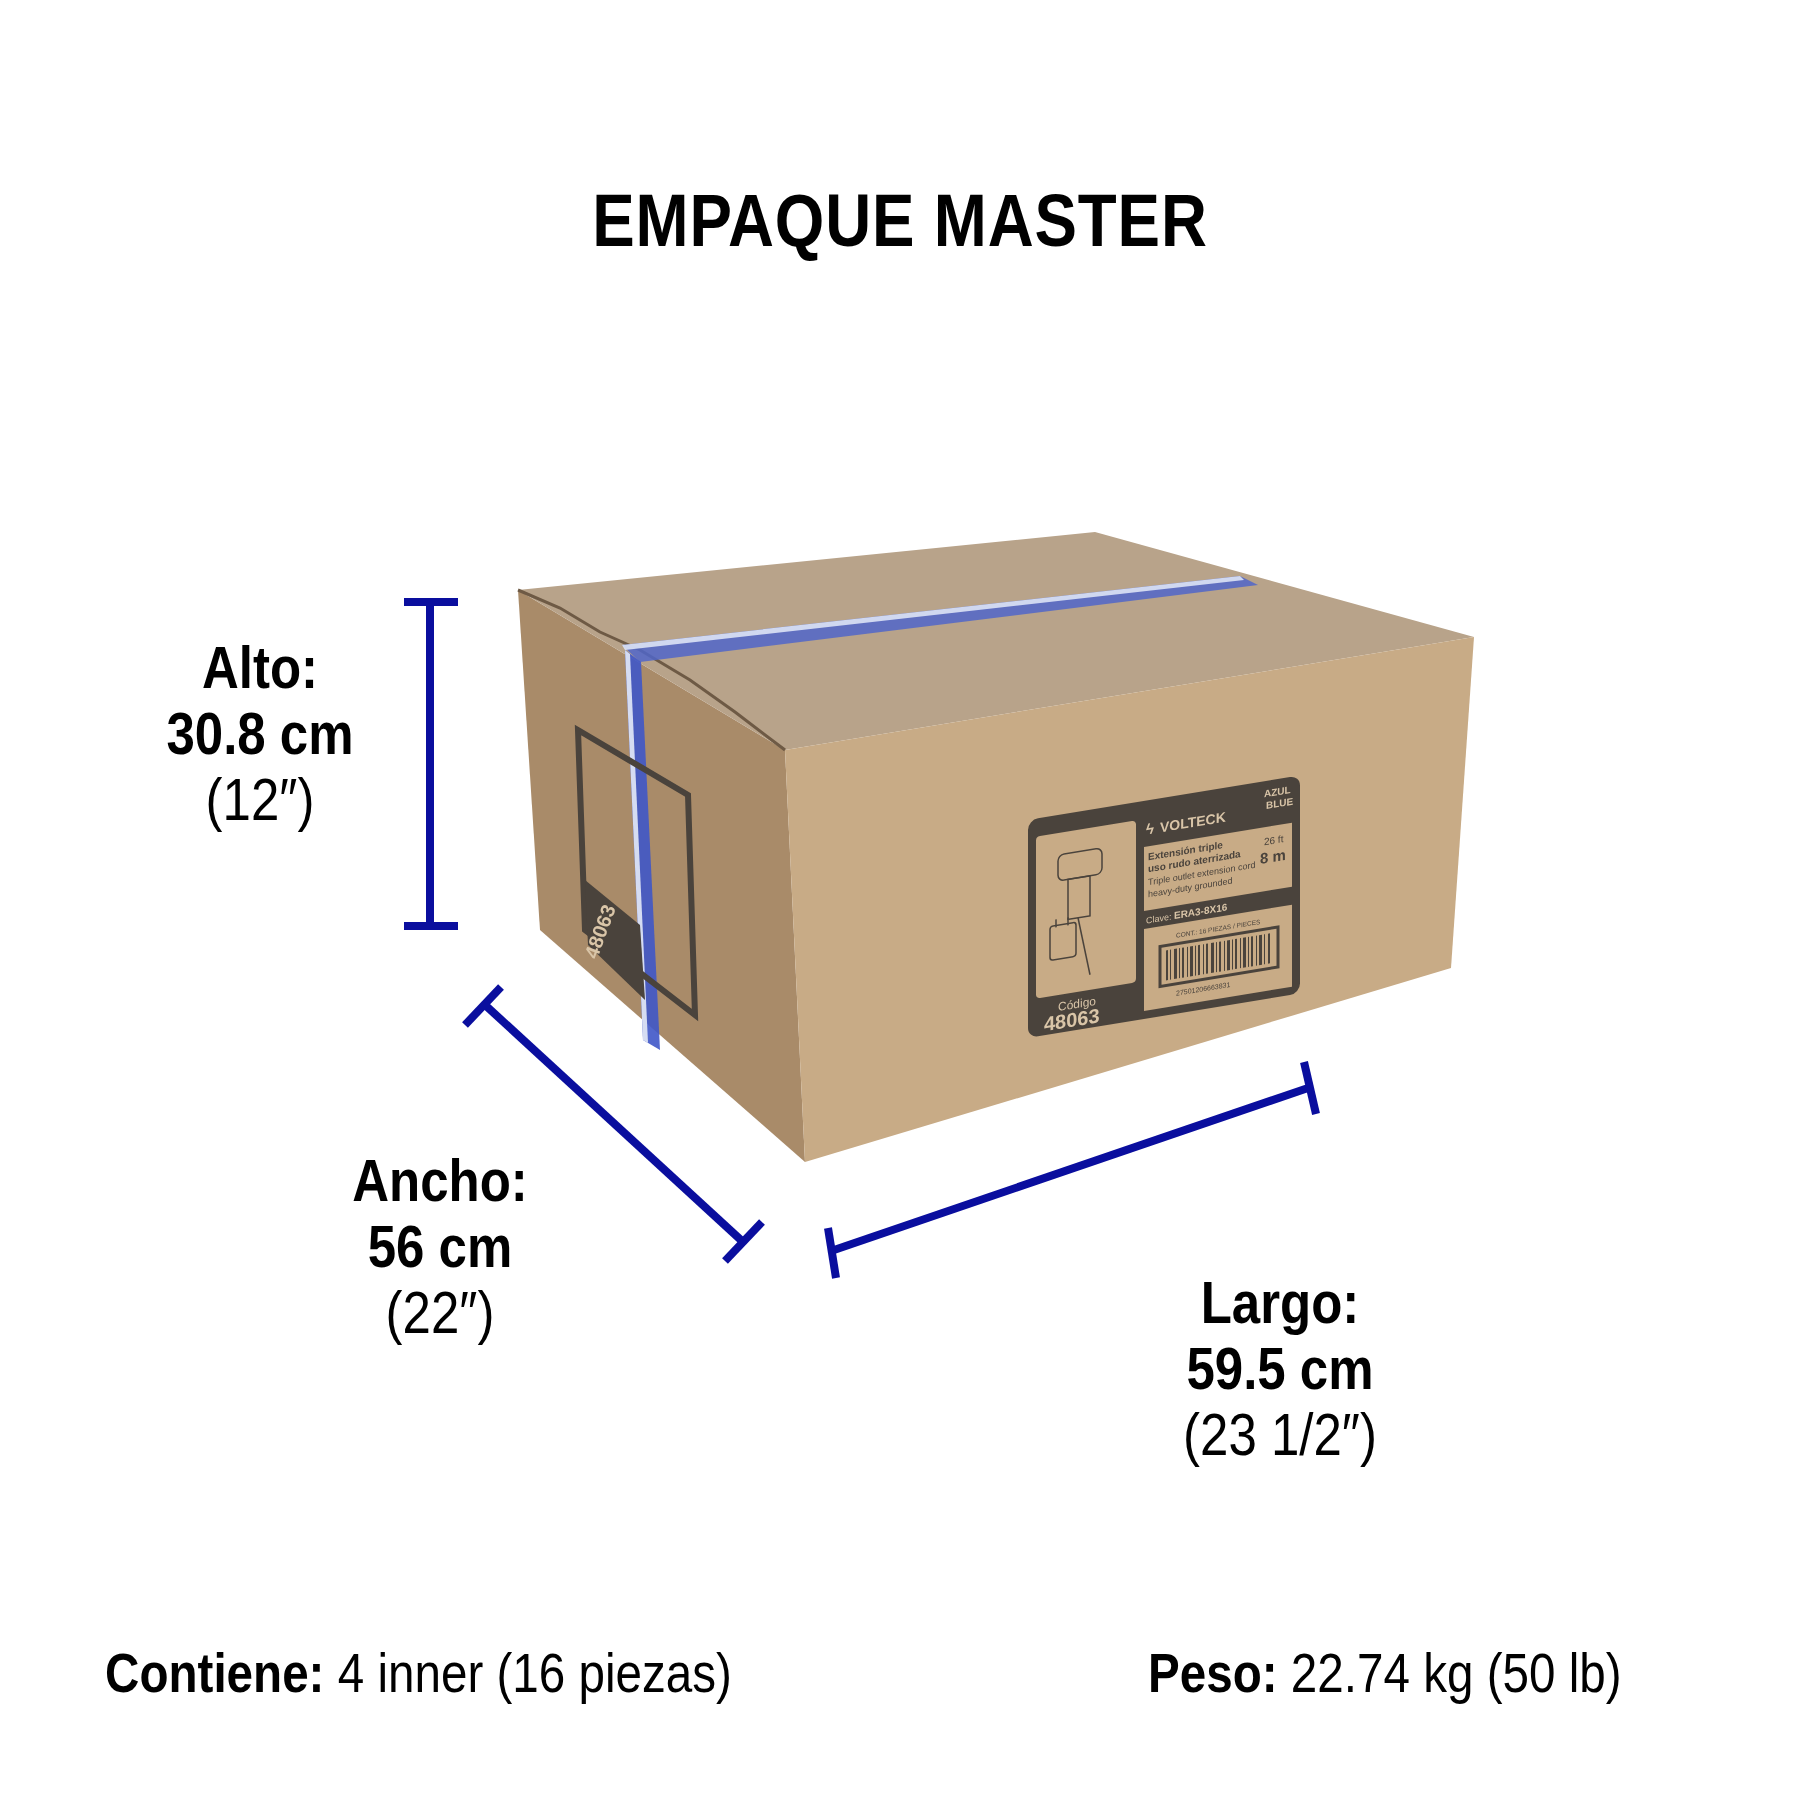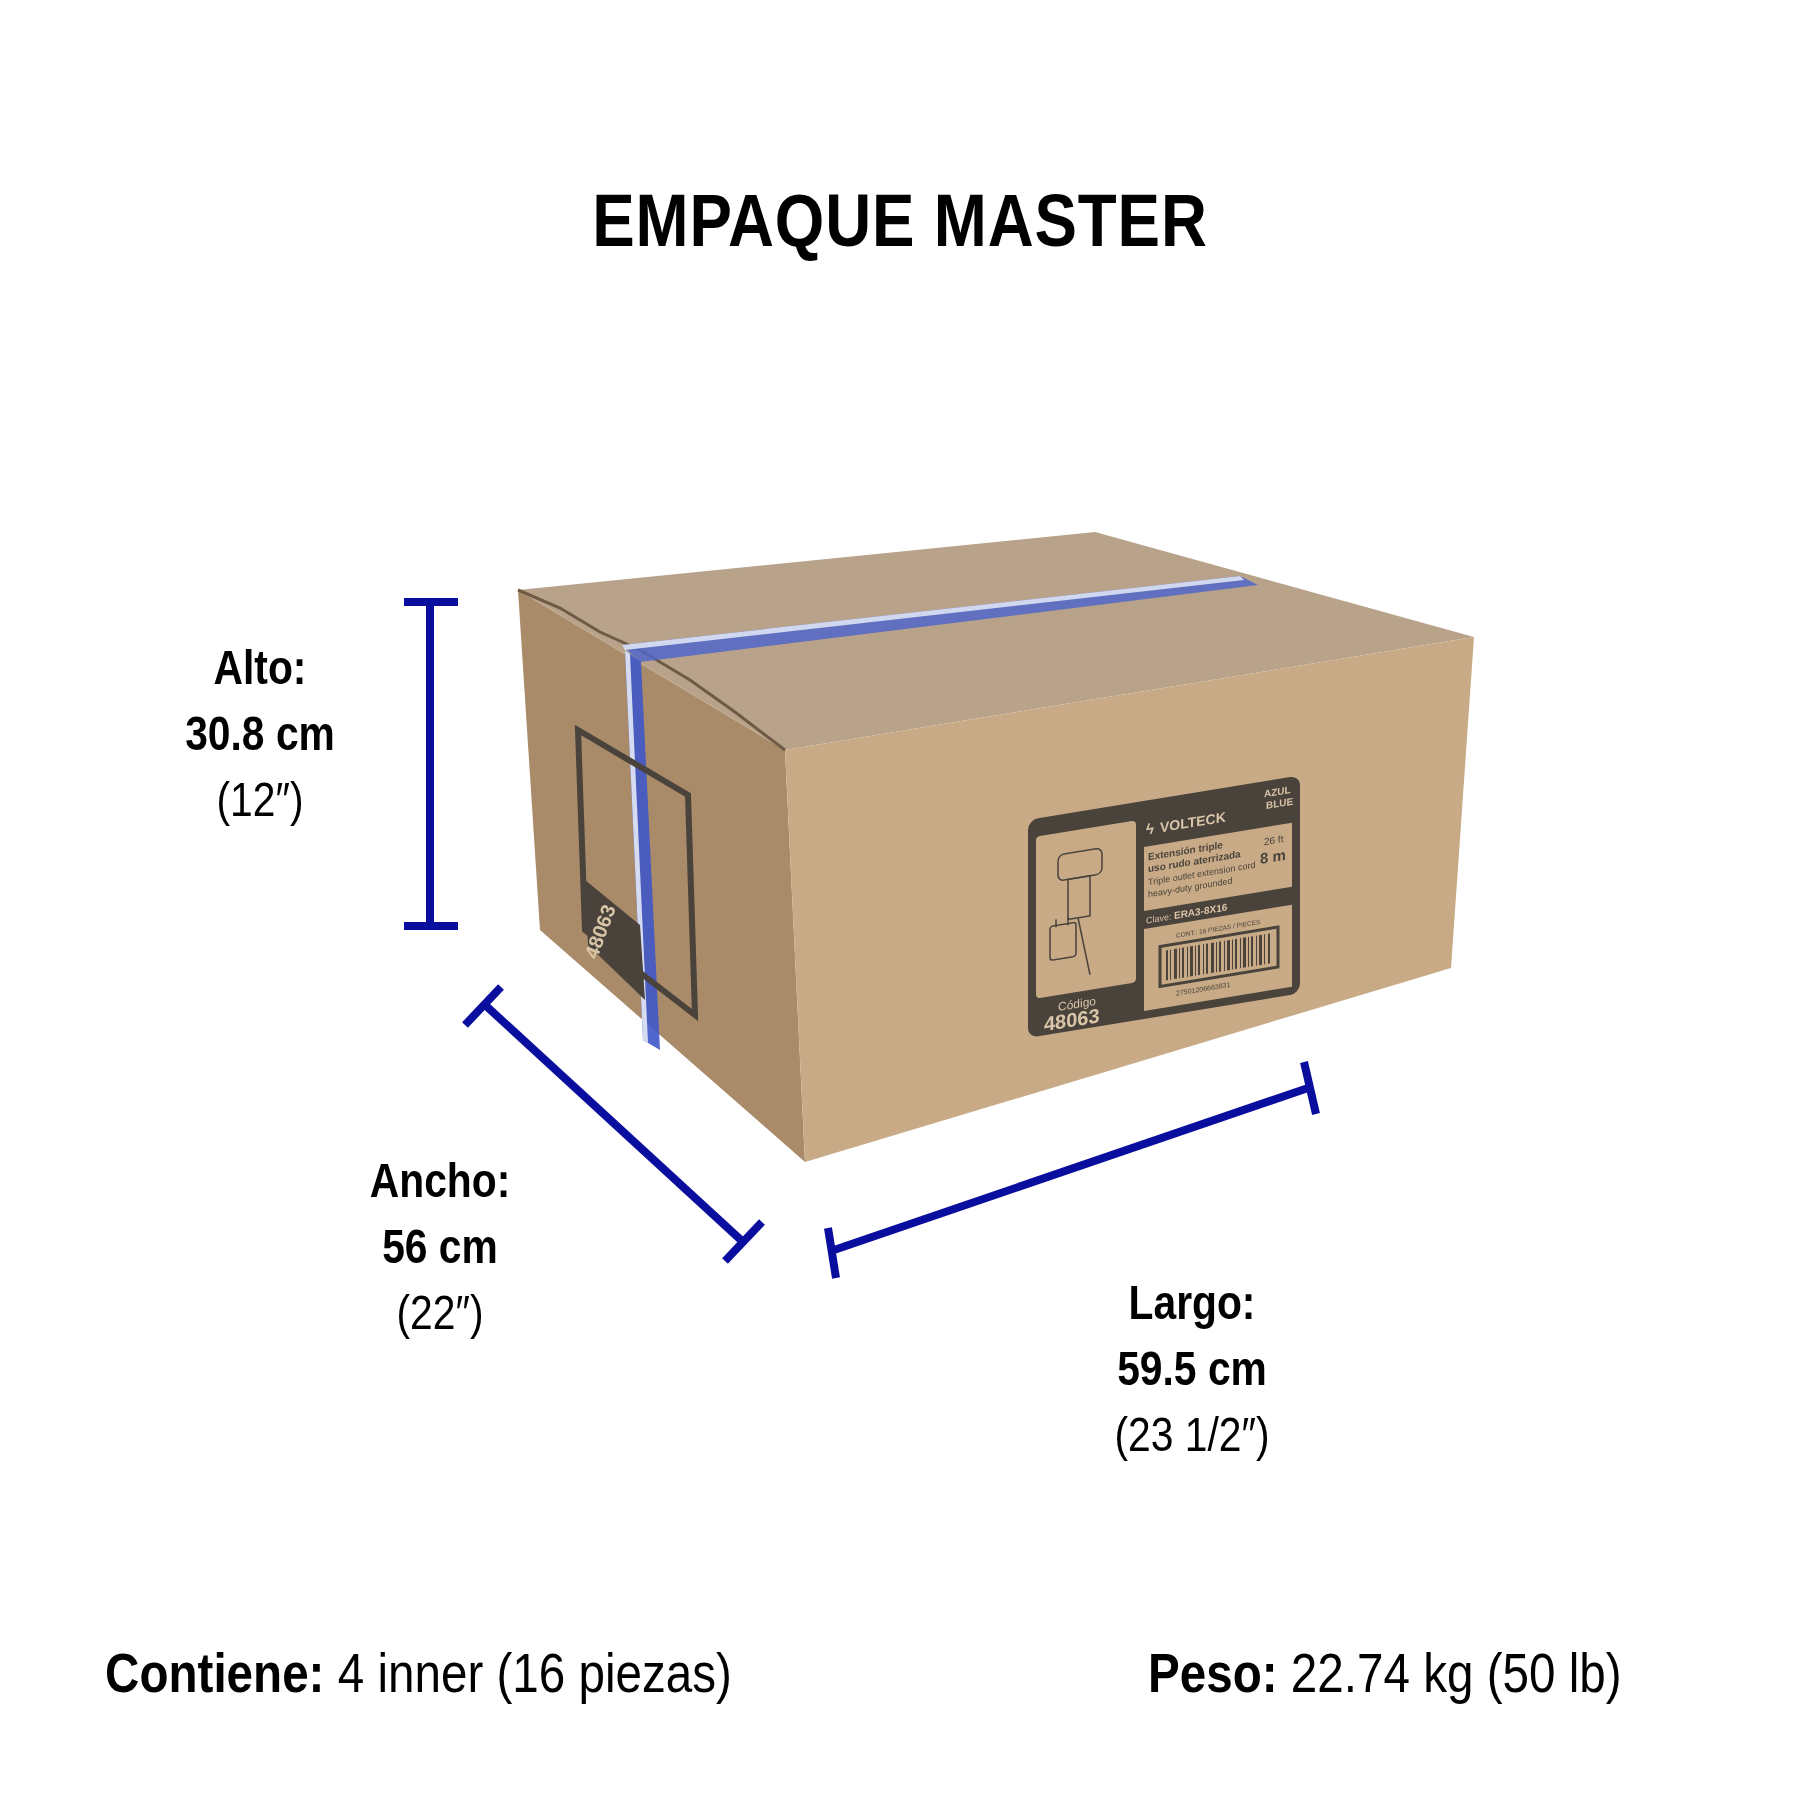--- a/index.html
+++ b/index.html
@@ -1,27 +1,27 @@
 <!DOCTYPE html>
 <html><head>
 <meta charset="utf-8">
 <style>
   html, body { margin:0; padding:0; background:#ffffff; }
   body { width:1800px; height:1800px; position:relative; overflow:hidden;
          font-family:"Liberation Sans", "DejaVu Sans", sans-serif; color:#000; }
   .title { position:absolute; left:0; width:1800px; top:178px; text-align:center;
            font-size:74px; font-weight:700; letter-spacing:1px; transform:scaleX(0.86); transform-origin:900px 0; }
-  .dim-label { position:absolute; text-align:center; font-size:48px; line-height:66px; }
+  .dim-label { position:absolute; text-align:center; font-size:60px; line-height:66px; }
   .dim-label .k { font-weight:700; display:block; }
   .dim-label .v { font-weight:700; display:block; }
   .dim-label .i { font-weight:400; display:block; }
   .dim-label span { transform:scaleX(0.85); }
   #lbl-alto  { left:90px;  top:635px; width:340px; }
   #lbl-ancho { left:270px; top:1148px; width:340px; }
-  #lbl-largo { left:1002px; top:1270px; width:380px; }
+  #lbl-largo { left:1090px; top:1270px; width:380px; }
   .footer { position:absolute; top:1640px; font-size:56px; white-space:nowrap; transform:scaleX(0.85); transform-origin:0 0; }
   .footer b { font-weight:700; }
   #footer-contiene { left:105px; }
   #footer-peso { left:1148px; }
   svg.scene { position:absolute; left:0; top:0; }
   .lbl-text { font-family:"Liberation Sans", sans-serif; }
 </style>
 </head>
 <body>
 

